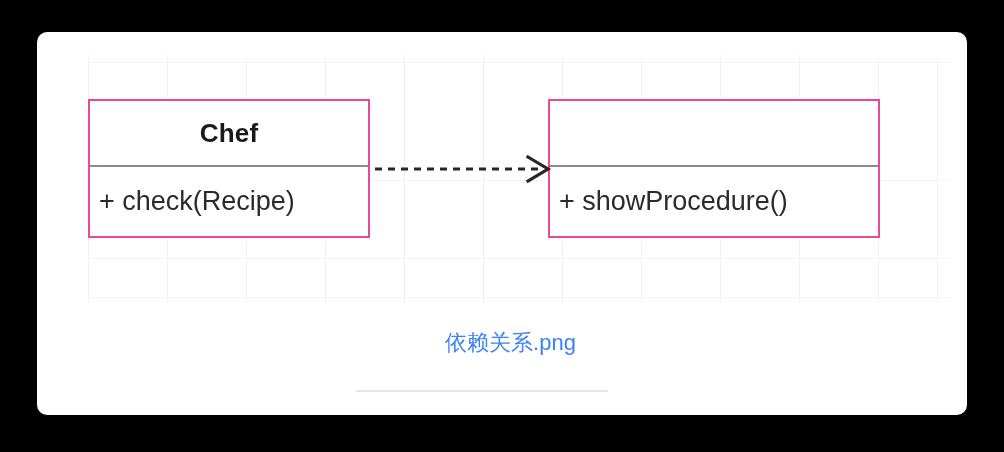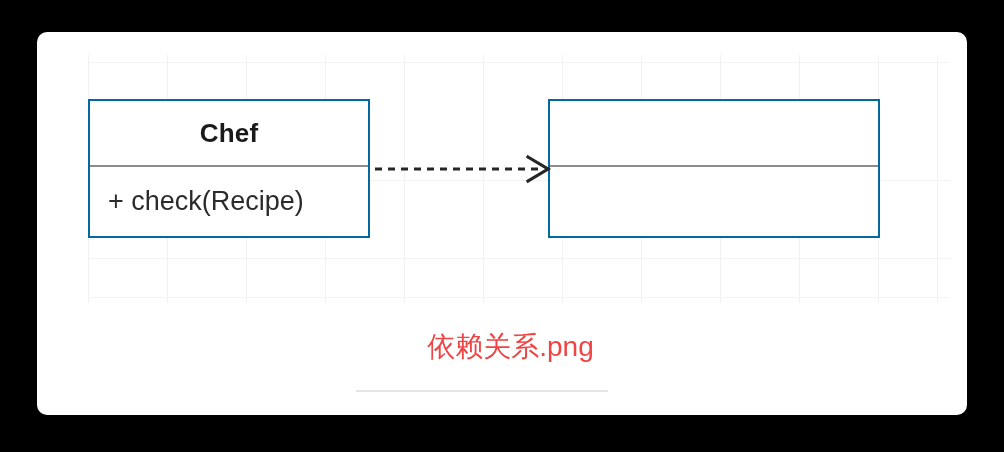--- a/index.html
+++ b/index.html
@@ -55,21 +55,21 @@
     right: 0;
     height: 1px;
     background: #f3f3f3;
   }
 
   
   .uml-class {
     position: absolute;
     box-sizing: border-box;
     background: #ffffff;
-    border: 2px solid #0369a1;
+    border: 2px solid #ec4899;
   }
   .uml-class-name {
     position: absolute;
     left: 0;
     right: 0;
     top: 0;
     height: 64px;
     line-height: 64px;
     text-align: center;
     font-weight: bold;
@@ -92,21 +92,21 @@
     right: 0;
     top: 66px;
     bottom: 0;
     display: flex;
     align-items: center;
   }
   .uml-member {
     font-size: 27px;
     color: #2b2b2b;
     white-space: nowrap;
-    padding-left: 18px;
+    padding-left: 9px;
   }
 
   #class-chef {
     left: 51px;          
     top: 67px;           
     width: 282px;        
     height: 139px;       
   }
   #class-recipe {
     left: 511px;         
@@ -125,22 +125,22 @@
     pointer-events: none;
   }
 
   
   #caption {
     position: absolute;
     left: 17px;
     right: 0;
     top: 296px;          
     text-align: center;
-    font-size: 28px;
-    color: #ef4444;
+    font-size: 22px;
+    color: #3b82f6;
     white-space: nowrap;
   }
   #caption-divider {
     position: absolute;
     left: 319px;         
     top: 358px;          
     width: 252px;
     height: 2px;
     background: #e6e6e6;
   }
@@ -174,20 +174,23 @@
     <div class="uml-class" id="class-chef">
       <div class="uml-class-name">Chef</div>
       <div class="uml-divider"></div>
       <div class="uml-members">
         <span class="uml-member">+ check(Recipe)</span>
       </div>
     </div>
 
     <div class="uml-class" id="class-recipe">
       <div class="uml-divider"></div>
+      <div class="uml-members">
+        <span class="uml-member">+ showProcedure()</span>
+      </div>
     </div>
 
     <svg id="dependency-connector" viewBox="0 0 182 34">
       <line x1="5" y1="17" x2="168" y2="17" stroke="#262626" stroke-width="3" stroke-dasharray="7 6"></line>
       <polyline points="158,5 178,17 158,29" fill="none" stroke="#262626" stroke-width="3.2" stroke-linecap="square" stroke-linejoin="miter"></polyline>
     </svg>
 
     <div id="caption">依赖关系.png</div>
 
     <div id="caption-divider"></div>

